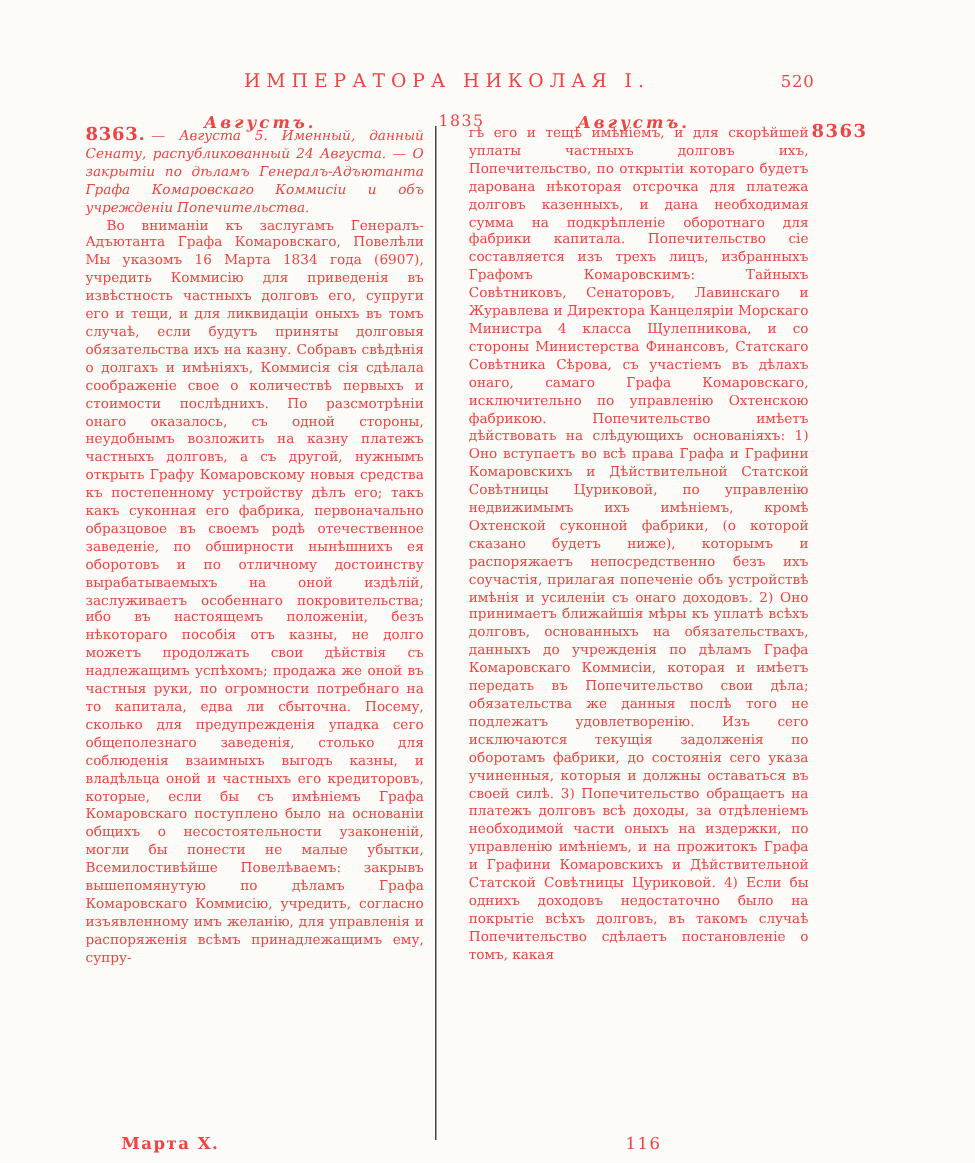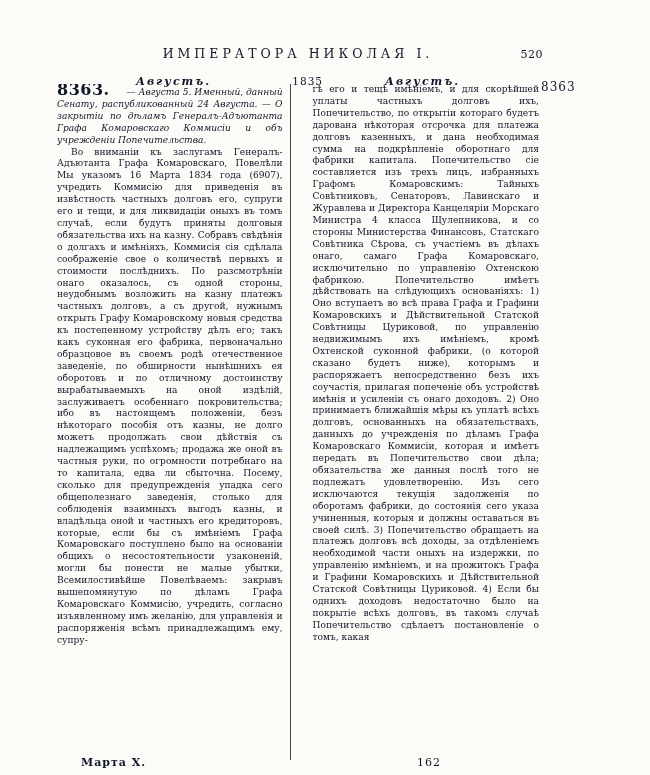--- a/index.html
+++ b/index.html
@@ -1,21 +1,21 @@
 <!DOCTYPE html>
 <html lang="ru"><head>
 <meta charset="utf-8">
 <style>
   * { margin:0; padding:0; box-sizing:border-box; }
   html,body { width:650px; height:775px; }
   body { background:#f4f2ee; font-family:"DejaVu Serif","Liberation Serif",serif; }
 
   .page {
     position:relative; width:650px; height:775px;
-    background:#fcfbf7; color:#0f172a; overflow:hidden;
+    background:#fcfbf7; color:#ef4444; overflow:hidden;
   }
 
   .running-head {
     position:absolute; top:46px; left:57px; width:482px;
     text-align:center; font-size:12.5px; letter-spacing:4px; white-space:nowrap;
   }
   .running-head .page-num {
     position:absolute; right:-4px; top:2px;
     letter-spacing:0.5px; font-size:11px;
   }
@@ -27,40 +27,40 @@
   }
   .date-row .month.left  { left:0; }
   .date-row .month.right { right:0; }
   .date-row .year {
     position:absolute; left:216px; width:50px; text-align:right;
     font-size:10.5px; letter-spacing:1px;
   }
 
   .margin-num {
     position:absolute; left:541px; top:80px;
-    font-weight:normal; font-size:12px; letter-spacing:1px;
+    font-weight:bold; font-size:12px; letter-spacing:1px;
   }
 
   .text-block {
     position:absolute; top:84px; left:57px; width:482px; height:676px;
     display:flex; overflow:hidden;
   }
   .col {
     width:233px; font-size:9.1px; line-height:11.9px;
     text-align:justify; hyphens:auto; -webkit-hyphens:auto;
     word-spacing:-0.2px;
   }
   .col.left  { margin-right:7px; }
   .col.right { margin-left:22px; width:234px; }
   .divider { width:1px; background:#4a463f; height:100%; }
 
   .first-para { font-style:italic; text-indent:0; }
   .first-para .doc-num {
-    font-style:normal; font-weight:bold; font-size:16px;
-    letter-spacing:0.5px; margin-right:17px;
+    font-style:normal; font-weight:bold; font-size:12px;
+    letter-spacing:0.5px; margin-right:4px;
   }
   .body-para { text-indent:14px; }
   .body-para.no-indent { text-indent:0; }
 
   .footer { position:absolute; top:756px; left:57px; width:482px; height:16px; font-size:11px; }
   .footer .vol { position:absolute; left:24px; font-weight:bold; letter-spacing:1px; }
   .footer .sig { position:absolute; left:360px; letter-spacing:1px; }
 </style>
 </head>
 <body>
@@ -88,16 +88,16 @@
 
     <div class="divider"></div>
 
     <div class="col right">
       <p class="body-para no-indent">гѣ его и тещѣ имѣніемъ, и для скорѣйшей уплаты частныхъ долговъ ихъ, Попечительство, по открытіи котораго будетъ дарована нѣкоторая отсрочка для платежа долговъ казенныхъ, и дана необходимая сумма на подкрѣпленіе оборотнаго для фабрики капитала. Попечительство сіе составляется изъ трехъ лицъ, избранныхъ Графомъ Комаровскимъ: Тайныхъ Совѣтниковъ, Сенаторовъ, Лавинскаго и Журавлева и Директора Канцеляріи Морскаго Министра 4 класса Щулепникова, и со стороны Министерства Финансовъ, Статскаго Совѣтника Сѣрова, съ участіемъ въ дѣлахъ онаго, самаго Графа Комаровскаго, исключительно по управленію Охтенскою фабрикою. Попечительство имѣетъ дѣйствовать на слѣдующихъ основаніяхъ: 1) Оно вступаетъ во всѣ права Графа и Графини Комаровскихъ и Дѣйствительной Статской Совѣтницы Цуриковой, по управленію недвижимымъ ихъ имѣніемъ, кромѣ Охтенской суконной фабрики, (о которой сказано будетъ ниже), которымъ и распоряжаетъ непосредственно безъ ихъ соучастія, прилагая попеченіе объ устройствѣ имѣнія и усиленіи съ онаго доходовъ. 2) Оно принимаетъ ближайшія мѣры къ уплатѣ всѣхъ долговъ, основанныхъ на обязательствахъ, данныхъ до учрежденія по дѣламъ Графа Комаровскаго Коммисіи, которая и имѣетъ передать въ Попечительство свои дѣла; обязательства же данныя послѣ того не подлежатъ удовлетворенію. Изъ сего исключаются текущія задолженія по оборотамъ фабрики, до состоянія сего указа учиненныя, которыя и должны оставаться въ своей силѣ. 3) Попечительство обращаетъ на платежъ долговъ всѣ доходы, за отдѣленіемъ необходимой части оныхъ на издержки, по управленію имѣніемъ, и на прожитокъ Графа и Графини Комаровскихъ и Дѣйствительной Статской Совѣтницы Цуриковой. 4) Если бы однихъ доходовъ недостаточно было на покрытіе всѣхъ долговъ, въ такомъ случаѣ Попечительство сдѣлаетъ постановленіе о томъ, какая</p>
     </div>
   </div>
 
   <div class="footer">
     <span class="vol">Марта X.</span>
-    <span class="sig">162</span>
+    <span class="sig">116</span>
   </div>
 
 </div>
 
 </body></html>

